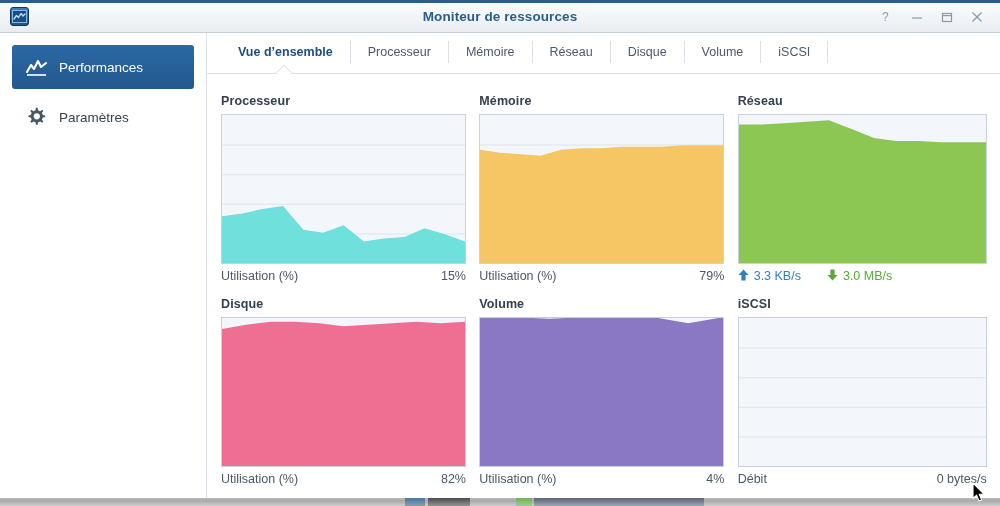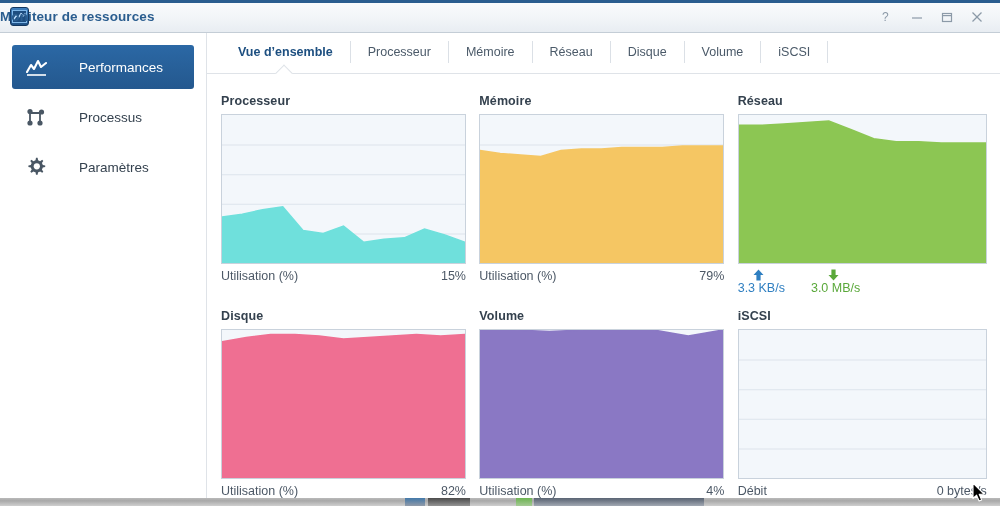--- a/index.html
+++ b/index.html
@@ -52,21 +52,21 @@
     position: absolute; left: 10px; top: 7px;
     width: 19px; height: 19px;
     border-radius: 3px;
     background: linear-gradient(to bottom, #3f7fbe, #1f5186);
     border: 1px solid #12365e;
     display: flex; align-items: center; justify-content: center;
   }
   #app-icon svg { display: block; }
   #window-title {
     position: absolute; left: 0; right: 0; top: 9px;
-    text-align: left;
+    text-align: center;
     font-size: 13.5px;
     font-weight: bold;
     color: #2a5d8f;
     letter-spacing: .1px;
   }
   #window-controls {
     position: absolute; right: 8px; top: 0; height: 33px;
     display: flex; align-items: center; gap: 0px;
   }
   .wbtn {
@@ -98,21 +98,20 @@
   .side-item {
     position: relative;
     height: 44px;
     margin: 0 12px 6px 12px;
     display: flex; align-items: center;
     padding-left: 12px;
     border-radius: 3px;
     color: #35424f;
     font-size: 13.5px;
     cursor: pointer;
-    gap: 20px;
   }
   .side-item.active {
     background: linear-gradient(to bottom, #2b68a5, #24588e);
     color: #ffffff;
   }
   .side-ico {
     width: 24px; height: 24px;
     margin-right: 11px;
     display: flex; align-items: center; justify-content: center;
     flex: 0 0 24px;
@@ -203,24 +202,23 @@
     color: #4c5866;
   }
   .card.wide .card-footer { width: 249px; }
   .legend-row {
     display: flex;
     width: 249px;
     margin-top: 5px;
     font-size: 12.5px;
   }
   .legend-item {
-    display: flex; align-items: center;
+    display: flex; align-items: flex-start;
     margin-right: 26px;
     white-space: nowrap;
-    flex-direction: column;
   }
   .legend-item .lg-ico { margin-right: 5px; display: flex; }
   .lg-up { color: #2f7fc1; }
   .lg-down { color: #5aa83a; }
   .lg-text-up { color: #2f7fc1; }
   .lg-text-down { color: #5aa83a; }
 
   
   #cursor {
     position: absolute;
@@ -289,33 +287,20 @@
       <div class="side-item active">
         <span class="side-ico">
           <svg width="21" height="18" viewBox="0 0 21 18">
             <polyline points="1,14 5,7 8,11 12,3 15,9 20,5" fill="none" stroke="#ffffff" stroke-width="2.1" stroke-linejoin="round" stroke-linecap="round"></polyline>
             <line x1="1" y1="17" x2="20" y2="17" stroke="#ffffff" stroke-width="1.6"></line>
           </svg>
         </span>
         <span>Performances</span>
       </div>
 
-      <div class="side-item">
-        <span class="side-ico">
-          <svg width="20" height="20" viewBox="0 0 20 20">
-            <path d="M4 16 L4 6 L14 6" fill="none" stroke="#4a5764" stroke-width="1.8"></path>
-            <path d="M14 6 L14 15" fill="none" stroke="#4a5764" stroke-width="1.8"></path>
-            <circle cx="4" cy="4.5" r="2.6" fill="#4a5764"></circle>
-            <circle cx="15.5" cy="5" r="2.6" fill="#4a5764"></circle>
-            <circle cx="4" cy="16" r="2.6" fill="#4a5764"></circle>
-            <circle cx="14" cy="16" r="2.6" fill="#4a5764"></circle>
-          </svg>
-        </span>
-        <span>Processus</span>
-      </div>
 
 
 
       <div class="side-item">
         <span class="side-ico">
           <svg width="20" height="20" viewBox="0 0 20 20">
             <path fill="#4a5764" d="M10 0.8 L11.6 0.8 L12.1 3.3 C12.8 3.5 13.5 3.8 14.1 4.2 L16.2 2.8 L17.3 3.9 L15.9 6 C16.3 6.6 16.6 7.3 16.8 8 L19.2 8.5 L19.2 10.1 L16.8 10.6 C16.6 11.3 16.3 12 15.9 12.6 L17.3 14.7 L16.2 15.8 L14.1 14.4 C13.5 14.8 12.8 15.1 12.1 15.3 L11.6 17.8 L10 17.8 L9.5 15.3 C8.8 15.1 8.1 14.8 7.5 14.4 L5.4 15.8 L4.3 14.7 L5.7 12.6 C5.3 12 5 11.3 4.8 10.6 L2.4 10.1 L2.4 8.5 L4.8 8 C5 7.3 5.3 6.6 5.7 6 L4.3 3.9 L5.4 2.8 L7.5 4.2 C8.1 3.8 8.8 3.5 9.5 3.3 Z"></path>
             <circle cx="10.8" cy="9.3" r="3.1" fill="#ffffff"></circle>
           </svg>
         </span>

